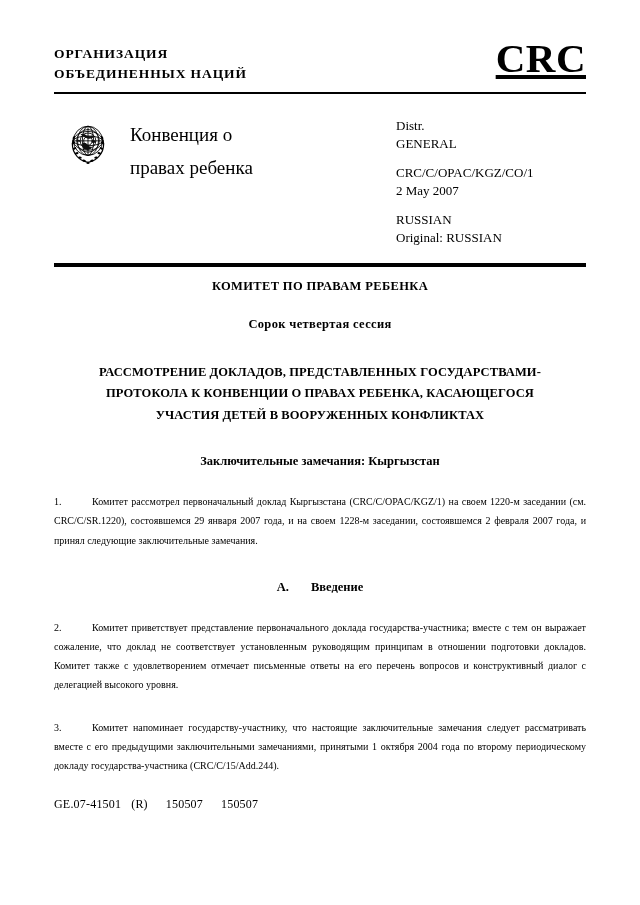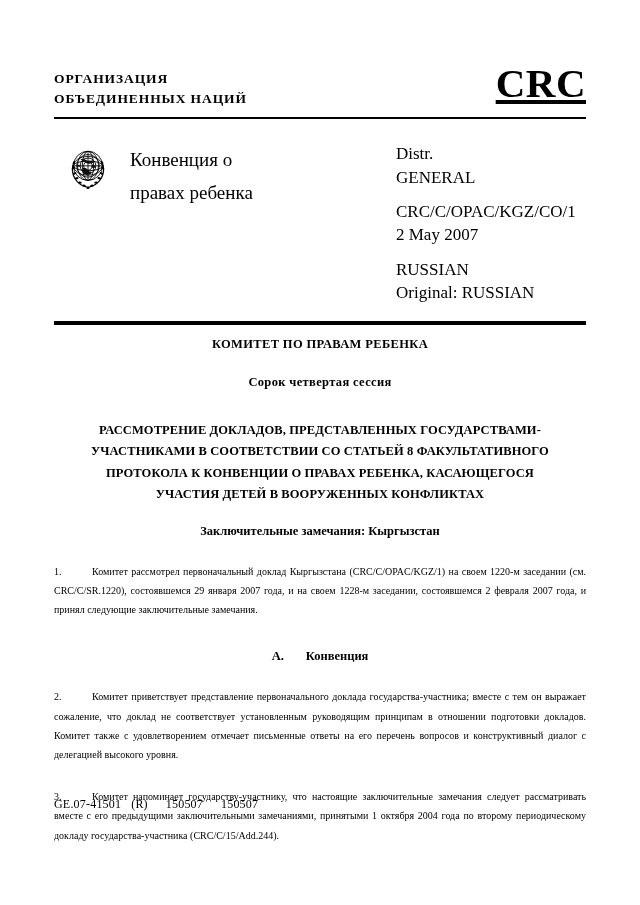--- a/index.html
+++ b/index.html
@@ -26,21 +26,21 @@
     width: 532px;
     margin: 0 auto;
     position: relative;
   }
 
   
   .masthead {
     display: flex;
     align-items: flex-start;
     justify-content: space-between;
-    padding-top: 69px;
+    padding-top: 44px;
   }
   .org-name {
     font-family: "Liberation Serif", "DejaVu Serif", serif;
     font-weight: bold;
     font-size: 13.5px;
     letter-spacing: 0.9px;
     line-height: 1.45;
     text-transform: uppercase;
   }
   .crc-logo {
@@ -91,21 +91,21 @@
     padding-top: 4px;
     padding-left: 4px;
     font-weight: normal;
     font-size: 19px;
     line-height: 1.75;
   }
   .distr {
     flex: 0 0 190px;
     width: 190px;
     padding-top: 3px;
-    font-size: 17px;
+    font-size: 13px;
     line-height: 1.38;
     margin-left: 32px;
   }
   .distr-group { margin-bottom: 11px; }
   .distr-group:last-child { margin-bottom: 0; }
 
   
   .body-area {
     padding-top: 12px;
   }
@@ -124,21 +124,21 @@
   }
   .doc-title {
     margin-top: 30px;
     font-weight: bold;
     font-size: 12.5px;
     line-height: 1.72;
     text-align: center;
     letter-spacing: 0.1px;
   }
   .subject {
-    margin-top: 18px;
+    margin-top: 28px;
     font-weight: bold;
     font-size: 12.5px;
     text-align: center;
   }
   .section-heading {
     margin-top: 30px;
     text-align: center;
     font-weight: bold;
     font-size: 12.5px;
   }
@@ -250,33 +250,32 @@
 
     <hr class="rule-thick">
 
     <div class="body-area">
 
       <div class="heading-center committee-title">КОМИТЕТ ПО ПРАВАМ РЕБЕНКА</div>
       <div class="heading-center session">Сорок четвертая сессия</div>
 
       <div class="doc-title">
         <div>РАССМОТРЕНИЕ ДОКЛАДОВ, ПРЕДСТАВЛЕННЫХ ГОСУДАРСТВАМИ-</div>
-        <div>УЧАСТНИКАМИ В СООТВЕТСТВИИ СО СТАТЬЕЙ 8 ФАКУЛЬТАТИВНОГО</div>
         <div>ПРОТОКОЛА К КОНВЕНЦИИ О ПРАВАХ РЕБЕНКА, КАСАЮЩЕГОСЯ</div>
         <div>УЧАСТИЯ ДЕТЕЙ В ВООРУЖЕННЫХ КОНФЛИКТАХ</div>
       </div>
 
       <div class="subject">Заключительные замечания:  Кыргызстан</div>
 
       <div class="para">
         <span class="num">1.</span><span>Комитет рассмотрел первоначальный доклад Кыргызстана (CRC/C/OPAC/KGZ/1) на своем 1220-м заседании (см. CRC/C/SR.1220), состоявшемся 29 января 2007 года, и на своем 1228-м заседании, состоявшемся 2 февраля 2007 года, и принял следующие заключительные замечания.</span>
       </div>
 
       <div class="section-heading">
-        <span class="sec-letter">А.</span><span>Конвенция</span>
+        <span class="sec-letter">А.</span><span>Введение</span>
       </div>
 
       <div class="para">
         <span class="num">2.</span><span>Комитет приветствует представление первоначального доклада государства-участника;  вместе с тем он выражает сожаление, что доклад не соответствует установленным руководящим принципам в отношении подготовки докладов.  Комитет также с удовлетворением отмечает письменные ответы на его перечень вопросов и конструктивный диалог с делегацией высокого уровня.</span>
       </div>
 
       <div class="para">
         <span class="num">3.</span><span>Комитет напоминает государству-участнику, что настоящие заключительные замечания следует рассматривать вместе с его предыдущими заключительными замечаниями, принятыми 1 октября 2004 года по второму периодическому докладу государства-участника (CRC/C/15/Add.244).</span>
       </div>
     </div>

